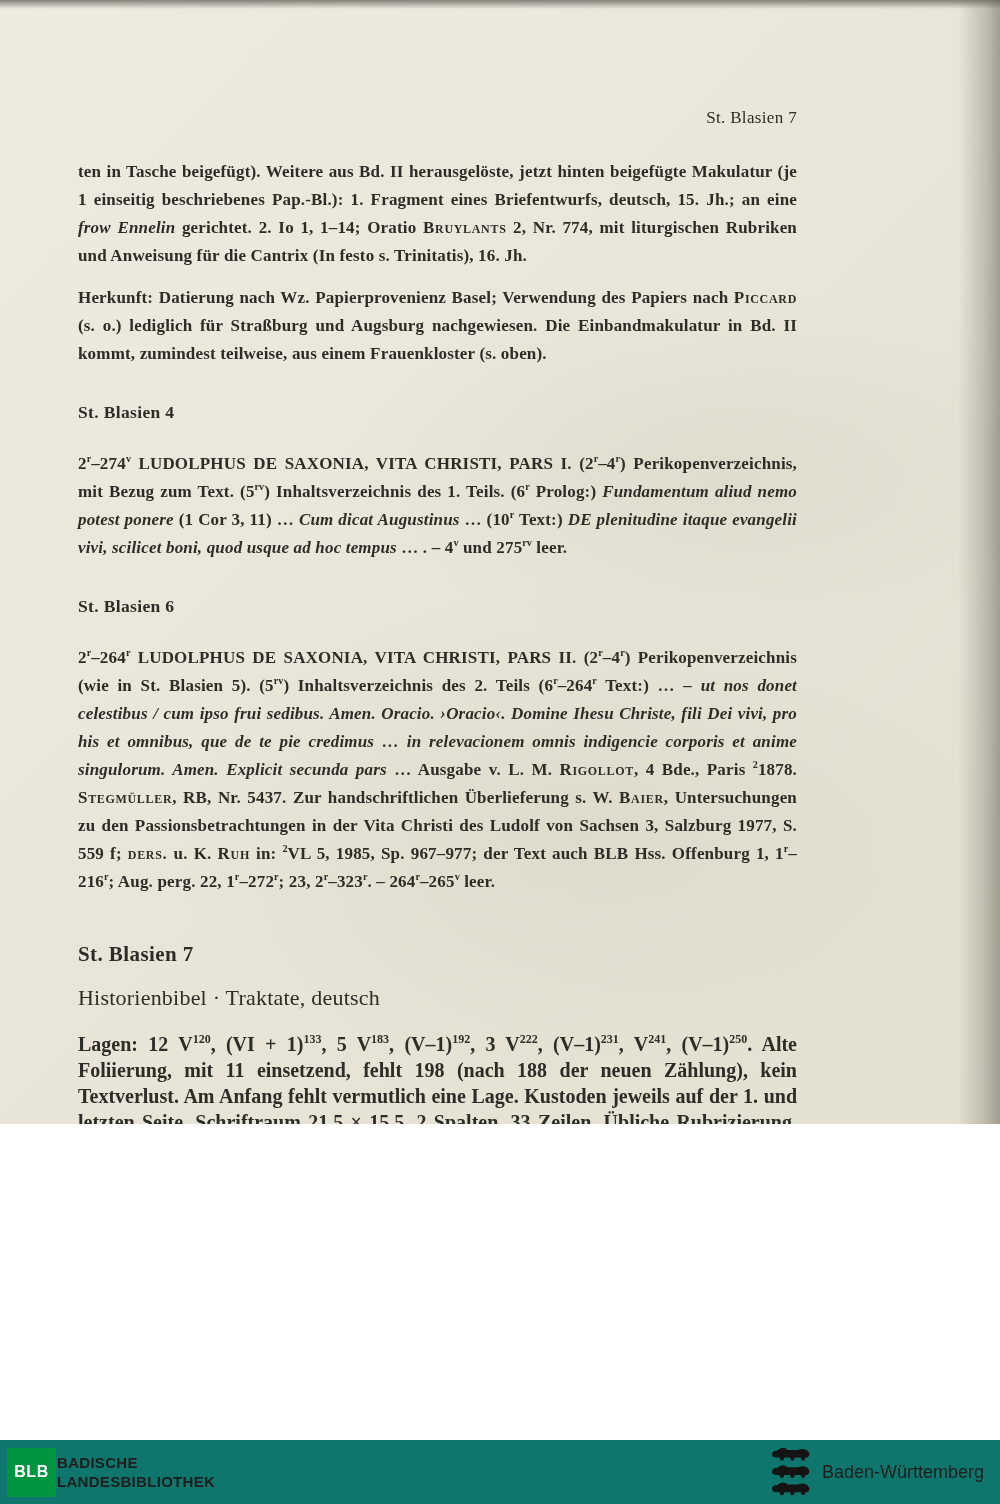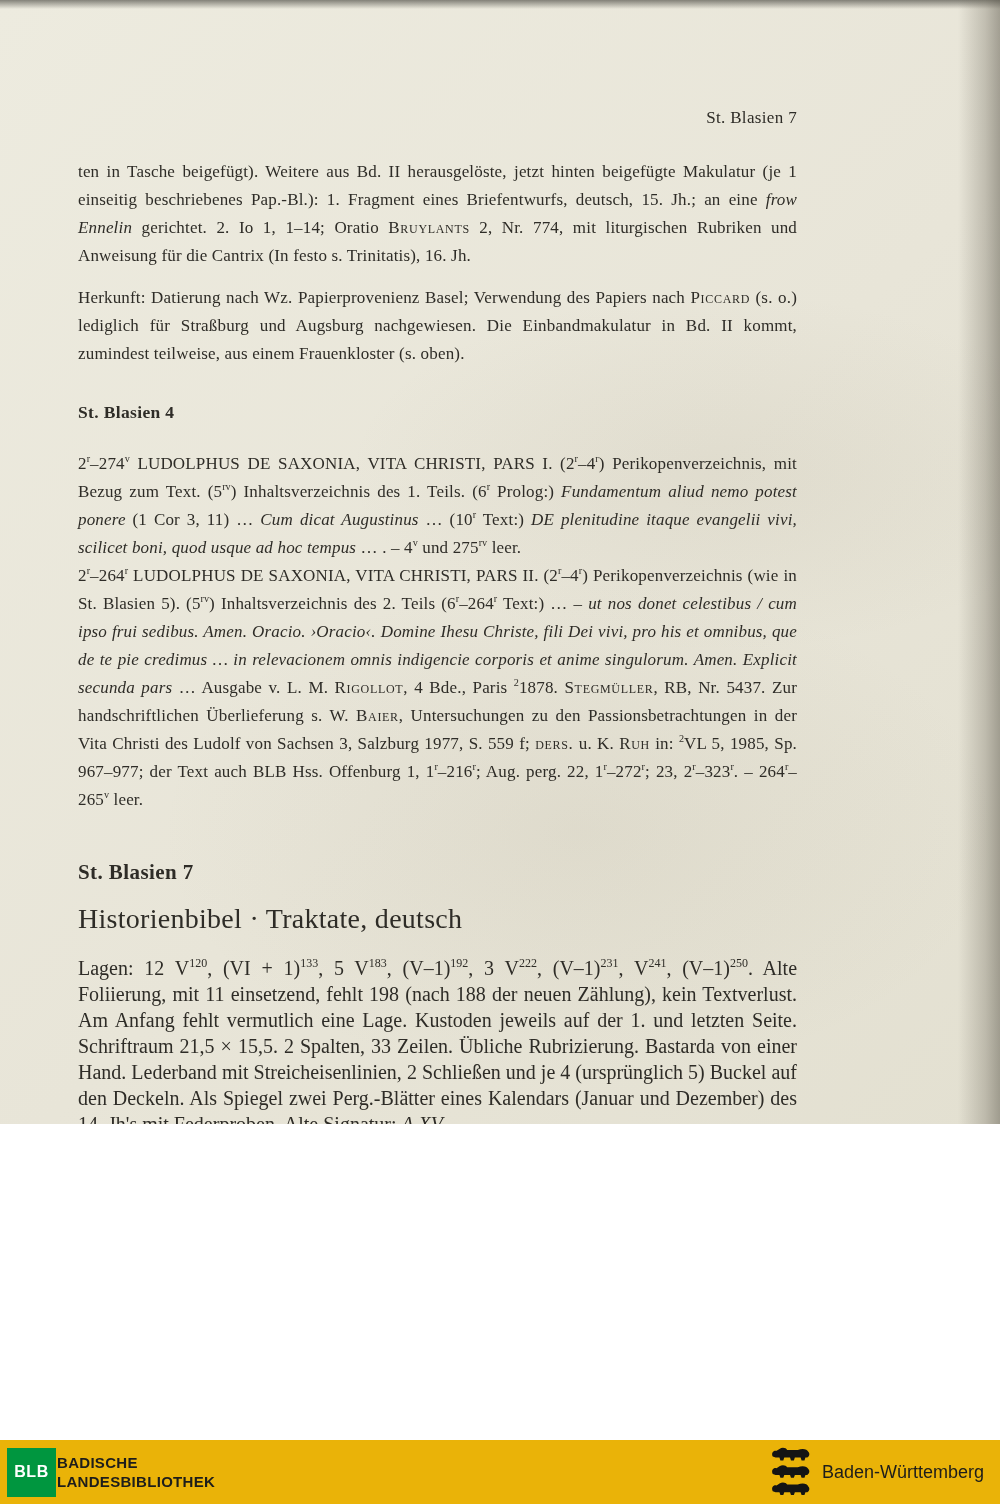--- a/index.html
+++ b/index.html
@@ -23,41 +23,41 @@
   .edge-right {
     position:absolute; top:0; right:0; width:42px; height:100%;
     background:linear-gradient(to right, rgba(110,105,92,0), rgba(110,105,92,.32) 65%, rgba(92,88,76,.5) 100%);
   }
 
   .page-text { position:absolute; left:78px; top:0; width:719px; }
 
   .running-header { padding-top:108px; text-align:right; font-size:17px; letter-spacing:.02em; }
 
   .body-p { margin:0 0 14px 0; font-size:17px; line-height:28px; letter-spacing:.01em; }
-  .justify { text-align:justify; }
+  .justify { text-align:justify;font-weight:bold; }
   .first-p { margin-top:30px; }
 
   .entry-heading { font-size:17.5px; font-weight:bold; margin:34px 0 27px 0; letter-spacing:.02em; }
   .entry-body { margin-bottom:0; }
 
   .entry7-heading { font-size:21px; font-weight:bold; margin:46px 0 0 0; letter-spacing:.02em; }
-  .entry7-title { font-size:28px; margin-top:18px; letter-spacing:.01em; }
+  .entry7-title { font-size:22px; margin-top:18px; letter-spacing:.01em; }
   .entry7-physical { font-size:18.5px; margin-top:24px; }
   .collation { margin:20px 0 0 0; font-size:20px; line-height:26px; }
 
   .page-number { text-align:right; font-size:19px; margin-top:30px; padding-right:6px; }
 
   sup { font-size:.6em; line-height:0; vertical-align:super; letter-spacing:0; }
   i { font-style:italic; }
   .sc { font-variant:small-caps; letter-spacing:.04em; }
 
   
   .footer {
     position:absolute; top:1440px; left:0; width:1000px; height:64px;
-    background:#eab308; display:flex; align-items:center;
+    background:#0f766e; display:flex; align-items:center;
     font-family:"Liberation Sans", sans-serif; color:#1d1d1b;
   }
   .blb-logo {
     width:49px; height:49px; margin-left:7px; flex:0 0 auto;
     color:#ffffff; font-weight:bold; font-size:16px; letter-spacing:.5px;
     display:flex; align-items:center; justify-content:center;
   }
   .lib-name { margin-left:1px; font-weight:bold; font-size:15px; line-height:19px; letter-spacing:.02em; }
   .spacer { flex:1; }
   .bw-mark { flex:0 0 auto; margin-right:10px; display:flex; align-items:center; }
@@ -72,20 +72,21 @@
 
   <div class="page-text">
     <div class="running-header">St. Blasien 7</div>
 
     <p class="body-p justify first-p">ten in Tasche beigefügt). Weitere aus Bd. II herausgelöste, jetzt hinten beigefügte Makulatur (je 1 einseitig beschriebenes Pap.-Bl.): 1. Fragment eines Briefentwurfs, deutsch, 15. Jh.; an eine <i>frow Ennelin</i> gerichtet. 2. Io 1, 1–14; Oratio <span class="sc">Bruylants</span> 2, Nr. 774, mit liturgischen Rubriken und Anweisung für die Cantrix (In festo s. Trinitatis), 16. Jh.</p>
     <p class="body-p justify">Herkunft: Datierung nach Wz. Papierprovenienz Basel; Verwendung des Papiers nach <span class="sc">Piccard</span> (s. o.) lediglich für Straßburg und Augsburg nachgewiesen. Die Einbandmakulatur in Bd. II kommt, zumindest teilweise, aus einem Frauenkloster (s. oben).</p>
 
     <h3 class="entry-heading">St. Blasien 4</h3>
     <p class="body-p justify entry-body">2<sup>r</sup>–274<sup>v</sup> LUDOLPHUS DE SAXONIA, VITA CHRISTI, PARS I. (2<sup>r</sup>–4<sup>r</sup>) Perikopenverzeichnis, mit Bezug zum Text. (5<sup>rv</sup>) Inhaltsverzeichnis des 1. Teils. (6<sup>r</sup> Prolog:) <i>Fundamentum aliud nemo potest ponere</i> (1 Cor 3, 11) … <i>Cum dicat Augustinus</i> … (10<sup>r</sup> Text:) <i>DE plenitudine itaque evangelii vivi, scilicet boni, quod usque ad hoc tempus</i> … . – 4<sup>v</sup> und 275<sup>rv</sup> leer.</p>
 
+    <h3 class="entry-heading">St. Blasien 6</h3>
     <p class="body-p justify entry-body">2<sup>r</sup>–264<sup>r</sup> LUDOLPHUS DE SAXONIA, VITA CHRISTI, PARS II. (2<sup>r</sup>–4<sup>r</sup>) Perikopenverzeichnis (wie in St. Blasien 5). (5<sup>rv</sup>) Inhaltsverzeichnis des 2. Teils (6<sup>r</sup>–264<sup>r</sup> Text:) … – <i>ut nos donet celestibus / cum ipso frui sedibus. Amen. Oracio. ›Oracio‹. Domine Ihesu Christe, fili Dei vivi, pro his et omnibus, que de te pie credimus … in relevacionem omnis indigencie corporis et anime singulorum. Amen. Explicit secunda pars</i> … Ausgabe v. L. M. <span class="sc">Rigollot</span>, 4 Bde., Paris <sup>2</sup>1878. <span class="sc">Stegmüller</span>, RB, Nr. 5437. Zur handschriftlichen Überlieferung s. W. <span class="sc">Baier</span>, Untersuchungen zu den Passionsbetrachtungen in der Vita Christi des Ludolf von Sachsen 3, Salzburg 1977, S. 559 f; <span class="sc">ders.</span> u. K. <span class="sc">Ruh</span> in: <sup>2</sup>VL 5, 1985, Sp. 967–977; der Text auch BLB Hss. Offenburg 1, 1<sup>r</sup>–216<sup>r</sup>; Aug. perg. 22, 1<sup>r</sup>–272<sup>r</sup>; 23, 2<sup>r</sup>–323<sup>r</sup>. – 264<sup>r</sup>–265<sup>v</sup> leer.</p>
 
     <h2 class="entry7-heading">St. Blasien 7</h2>
     <div class="entry7-title">Historienbibel · Traktate, deutsch</div>
     <p class="collation justify">Lagen: 12 V<sup>120</sup>, (VI + 1)<sup>133</sup>, 5 V<sup>183</sup>, (V–1)<sup>192</sup>, 3 V<sup>222</sup>, (V–1)<sup>231</sup>, V<sup>241</sup>, (V–1)<sup>250</sup>. Alte Foliierung, mit 11 einsetzend, fehlt 198 (nach 188 der neuen Zählung), kein Textverlust. Am Anfang fehlt vermutlich eine Lage. Kustoden jeweils auf der 1. und letzten Seite. Schriftraum 21,5 × 15,5. 2 Spalten, 33 Zeilen. Übliche Rubrizierung. Bastarda von einer Hand. Lederband mit Streicheisenlinien, 2 Schließen und je 4 (ursprünglich 5) Buckel auf den Deckeln. Als Spiegel zwei Perg.-Blätter eines Kalendars (Januar und Dezember) des 14. Jh's mit Federproben. Alte Signatur: <i>A XV.</i></p>
 
     <div class="page-number">7</div>
   </div>
 </div>
 

